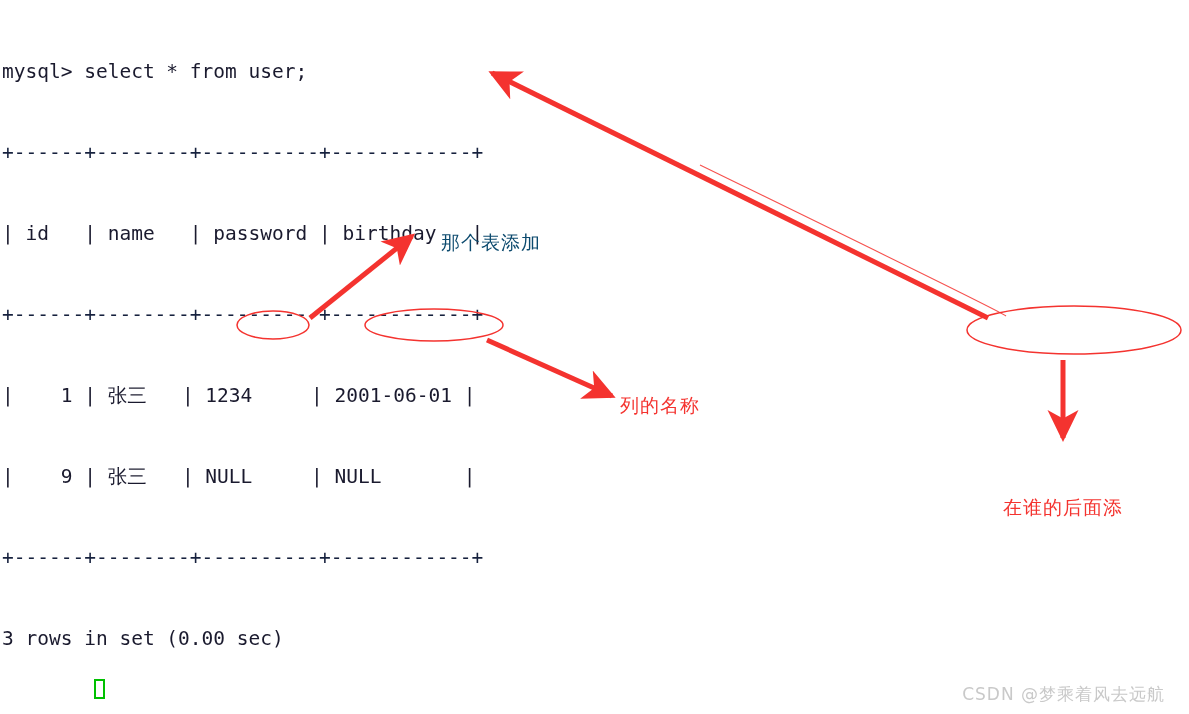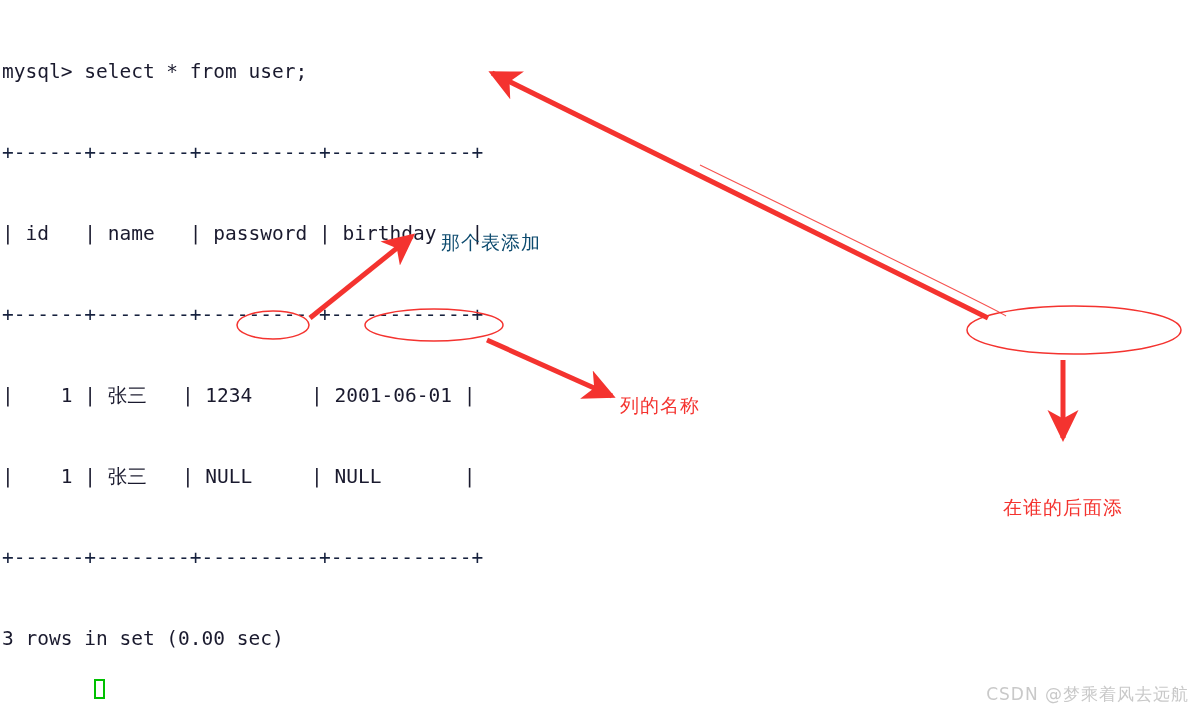--- a/index.html
+++ b/index.html
@@ -69,42 +69,42 @@
     font-family: "DejaVu Sans", "Liberation Sans", sans-serif;
     font-size: 19px;
     letter-spacing: 1px;
     white-space: nowrap;
     z-index: 5;
   }
 
   
   .watermark {
     position: absolute;
-    right: 0;
+    right: 24px;
     bottom: 8px;
     color: #c9c9c9;
     font-family: "DejaVu Sans", "Liberation Sans", sans-serif;
     font-size: 17px;
     letter-spacing: 1px;
     z-index: 6;
     white-space: nowrap;
   }
 </style>
 </head>
 <body>
 
 <div id="page">
 
   <div class="term">
     <div class="line">mysql&gt; select * from user;</div>
     <div class="line rule">+------+--------+----------+------------+</div>
     <div class="line">| id   | name   | password | birthday   |</div>
     <div class="line rule">+------+--------+----------+------------+</div>
     <div class="line">|    1 | 张三   | 1234     | 2001-06-01 |</div>
-    <div class="line">|    1 | 张三   | NULL     | NULL       |</div>
+    <div class="line">|    9 | 张三   | NULL     | NULL       |</div>
     <div class="line rule">+------+--------+----------+------------+</div>
     <div class="line">3 rows in set (0.00 sec)</div>
     
     
     
     
     
     
     
     

